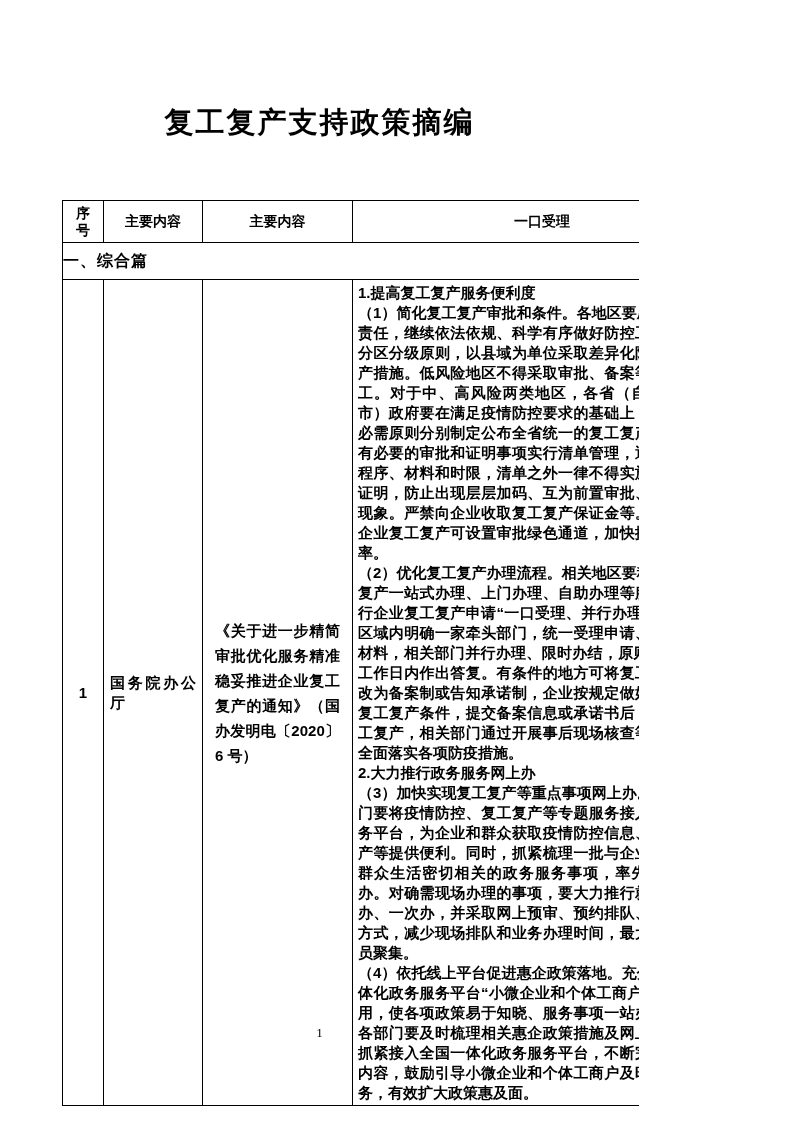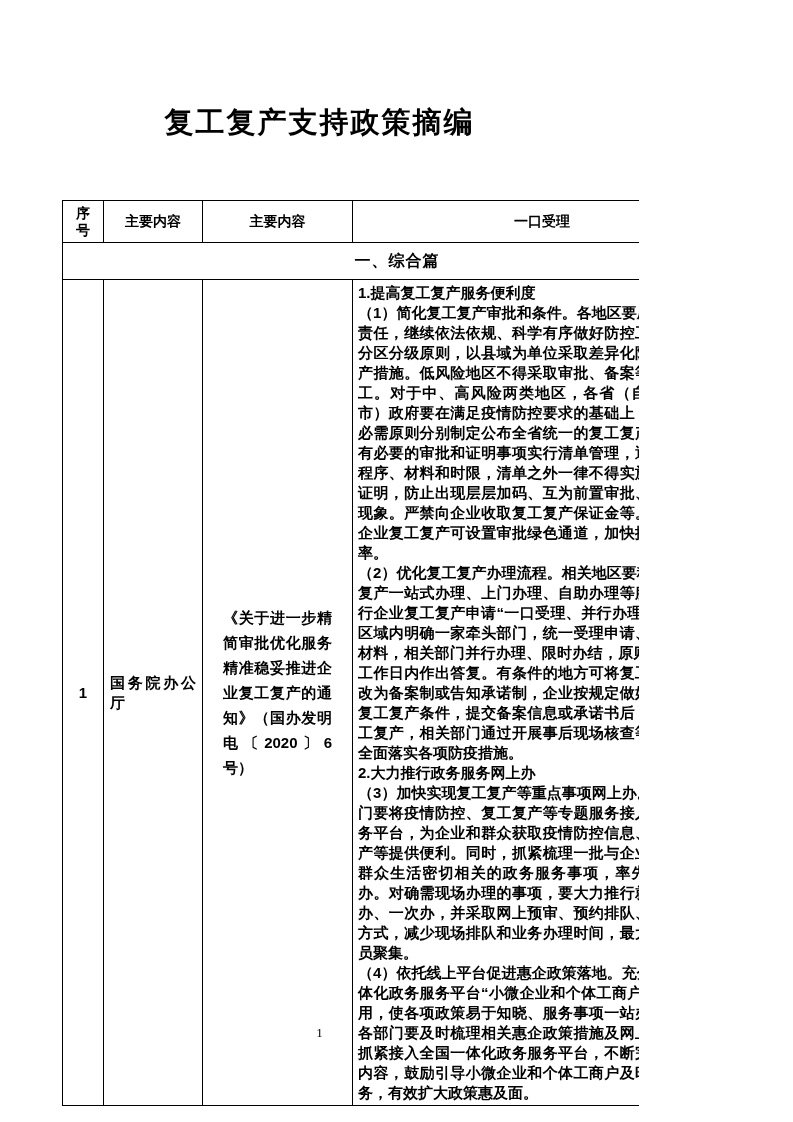--- a/index.html
+++ b/index.html
@@ -48,21 +48,20 @@
     height: 42px;
     font-size: 14px;
     text-align: center;
     vertical-align: middle;
     white-space: pre-line;
     line-height: 17px;
     padding: 2px;
   }
   tr.section-row td {
     height: 37px;
-    text-align: center;
     vertical-align: middle;
     font-size: 16px;
     letter-spacing: 1px;
     padding: 0;
   }
   tr.data-row td {
     height: 744px;
   }
   td.cell-index {
     text-align: center;
@@ -73,21 +72,21 @@
     vertical-align: middle;
     font-size: 15px;
     line-height: 20px;
     padding: 4px 6px;
     text-align: justify;
   }
   td.cell-docname {
     vertical-align: middle;
     font-size: 15px;
     line-height: 25px;
-    padding: 4px 20px;
+    padding: 4px 12px;
     text-align: justify;
   }
   td.cell-content {
     vertical-align: top;
     font-size: 15px;
     line-height: 20px;
     padding: 3px 4px 2px 5px;
     text-align: justify;
     white-space: pre-line;
   }

